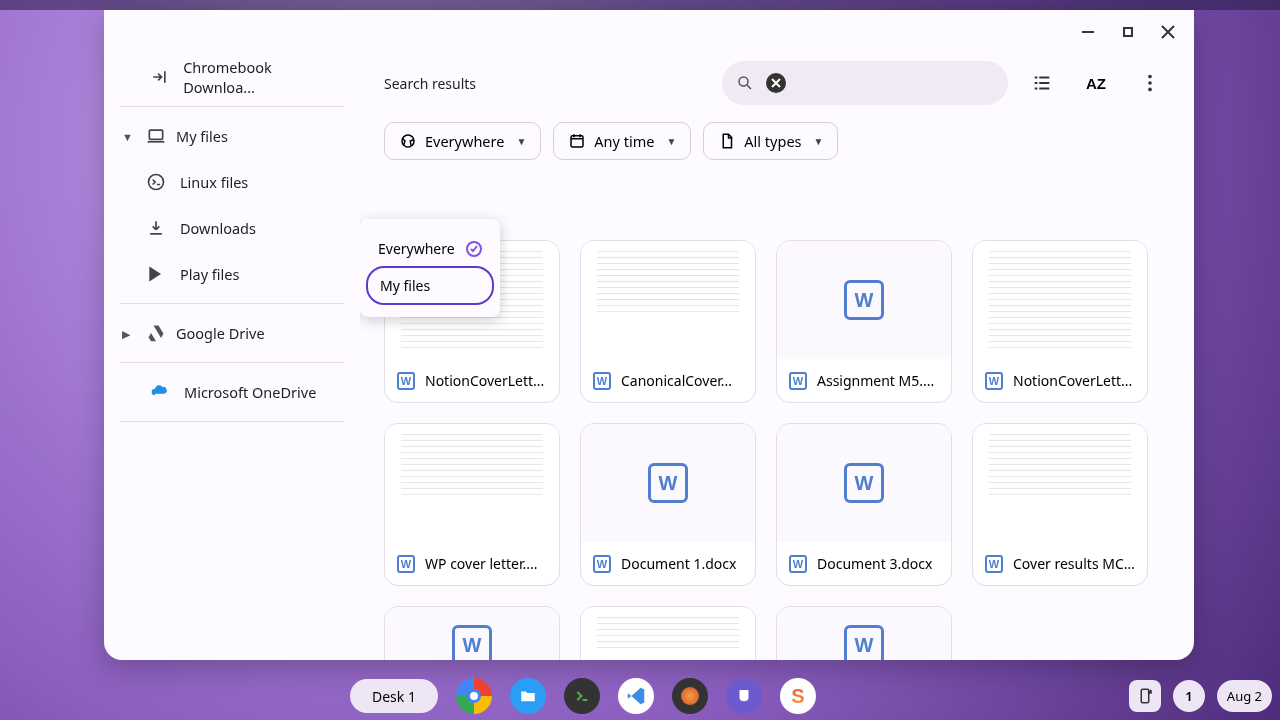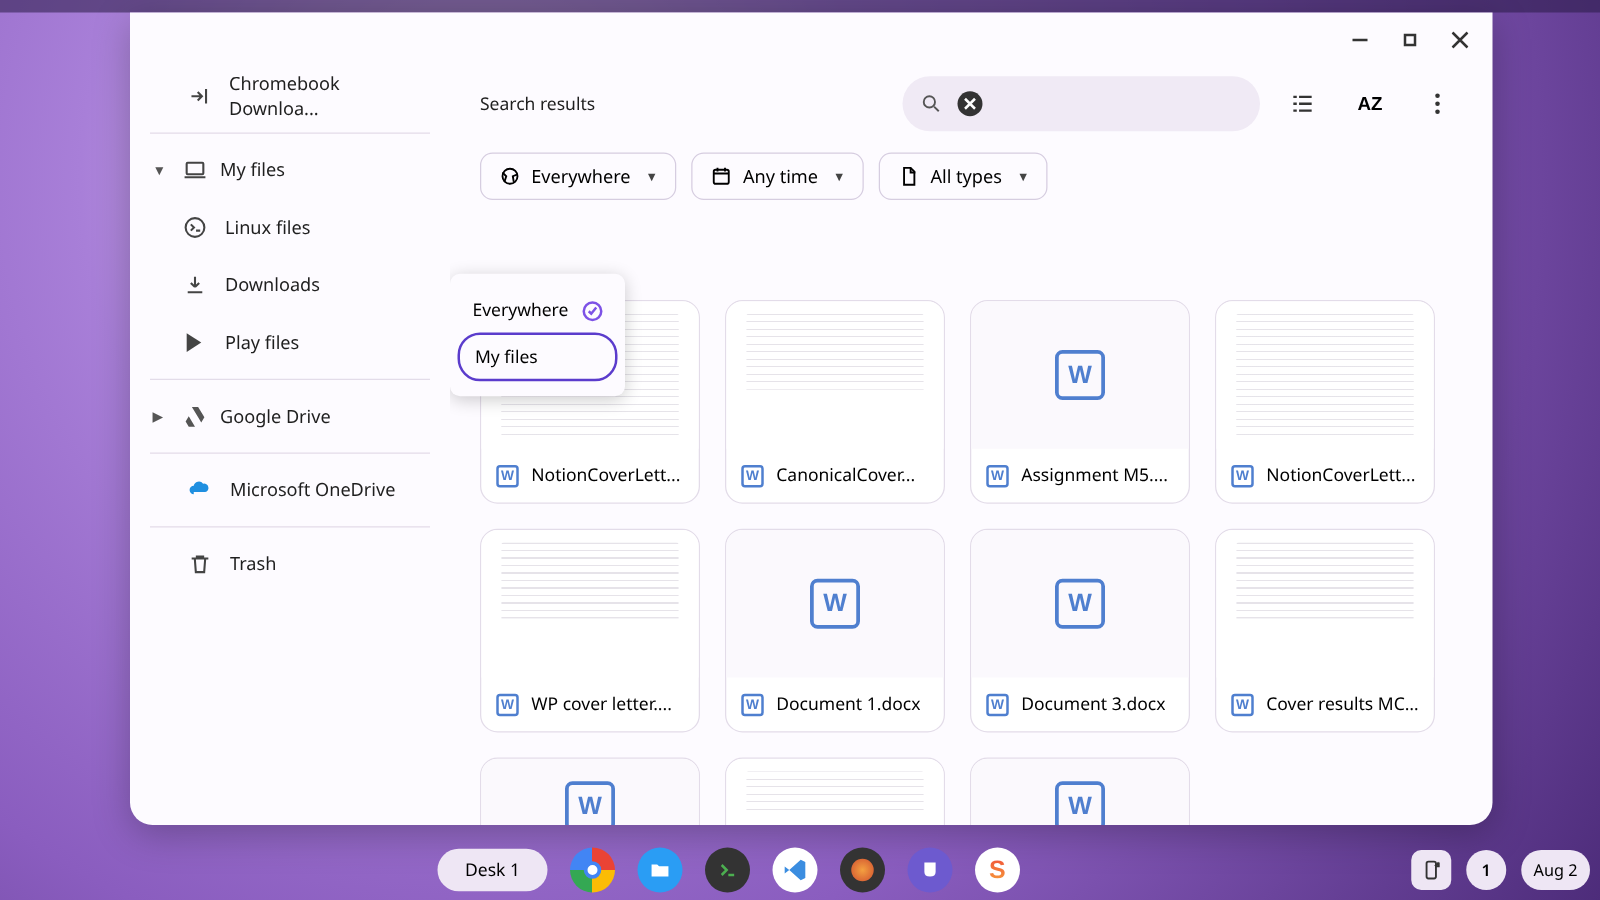--- a/index.html
+++ b/index.html
@@ -156,29 +156,20 @@
       <div class="side-item">
         <span class="chev"></span>
         <span class="icon">
             <svg viewBox="0 0 24 24" fill="#1f8fe0">
               <path d="M6 16a4 4 0 010-8 5 5 0 019-2 4 4 0 012 8H6z"></path>
             </svg>
           </span>
         <span>Microsoft OneDrive</span>
       </div>
       <div class="divider"></div>
-      <div class="side-item">
-        <span class="chev"></span>
-        <span class="icon">
-            <svg viewBox="0 0 24 24" fill="none" stroke="currentColor" stroke-width="2">
-              <path d="M4 7h16M9 7V5h6v2M7 7l1 13h8l1-13"></path>
-            </svg>
-          </span>
-        <span>Trash</span>
-      </div>
     </div>
 
     <div class="main">
       <div class="header-row">
         <div class="title">Search results</div>
         <div class="search">
           <svg viewBox="0 0 24 24" width="18" height="18" fill="none" stroke="#555" stroke-width="2">
               <circle cx="10" cy="10" r="6"></circle>
               <path d="M20 20l-5-5"></path>
             </svg>

